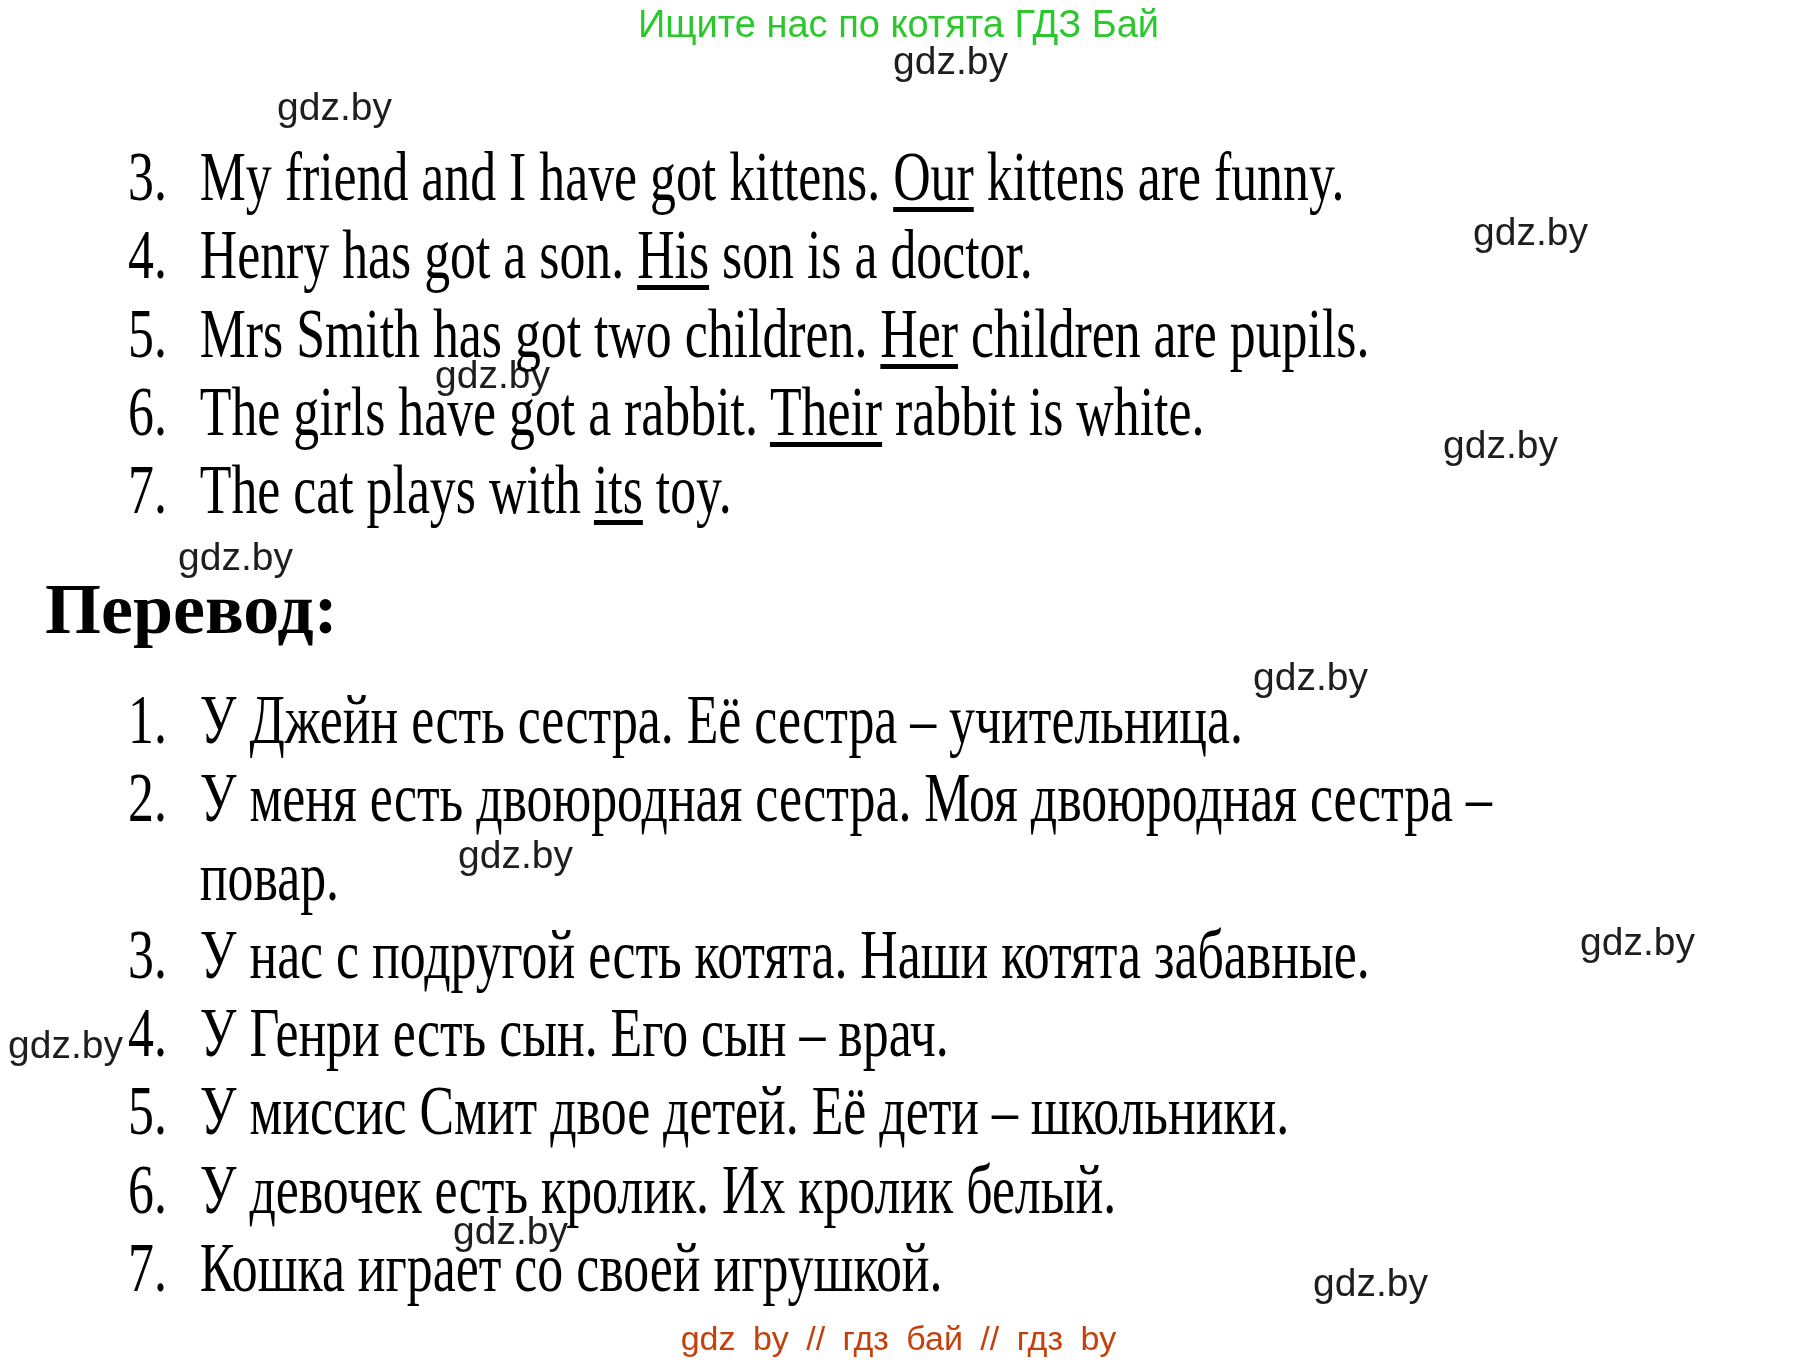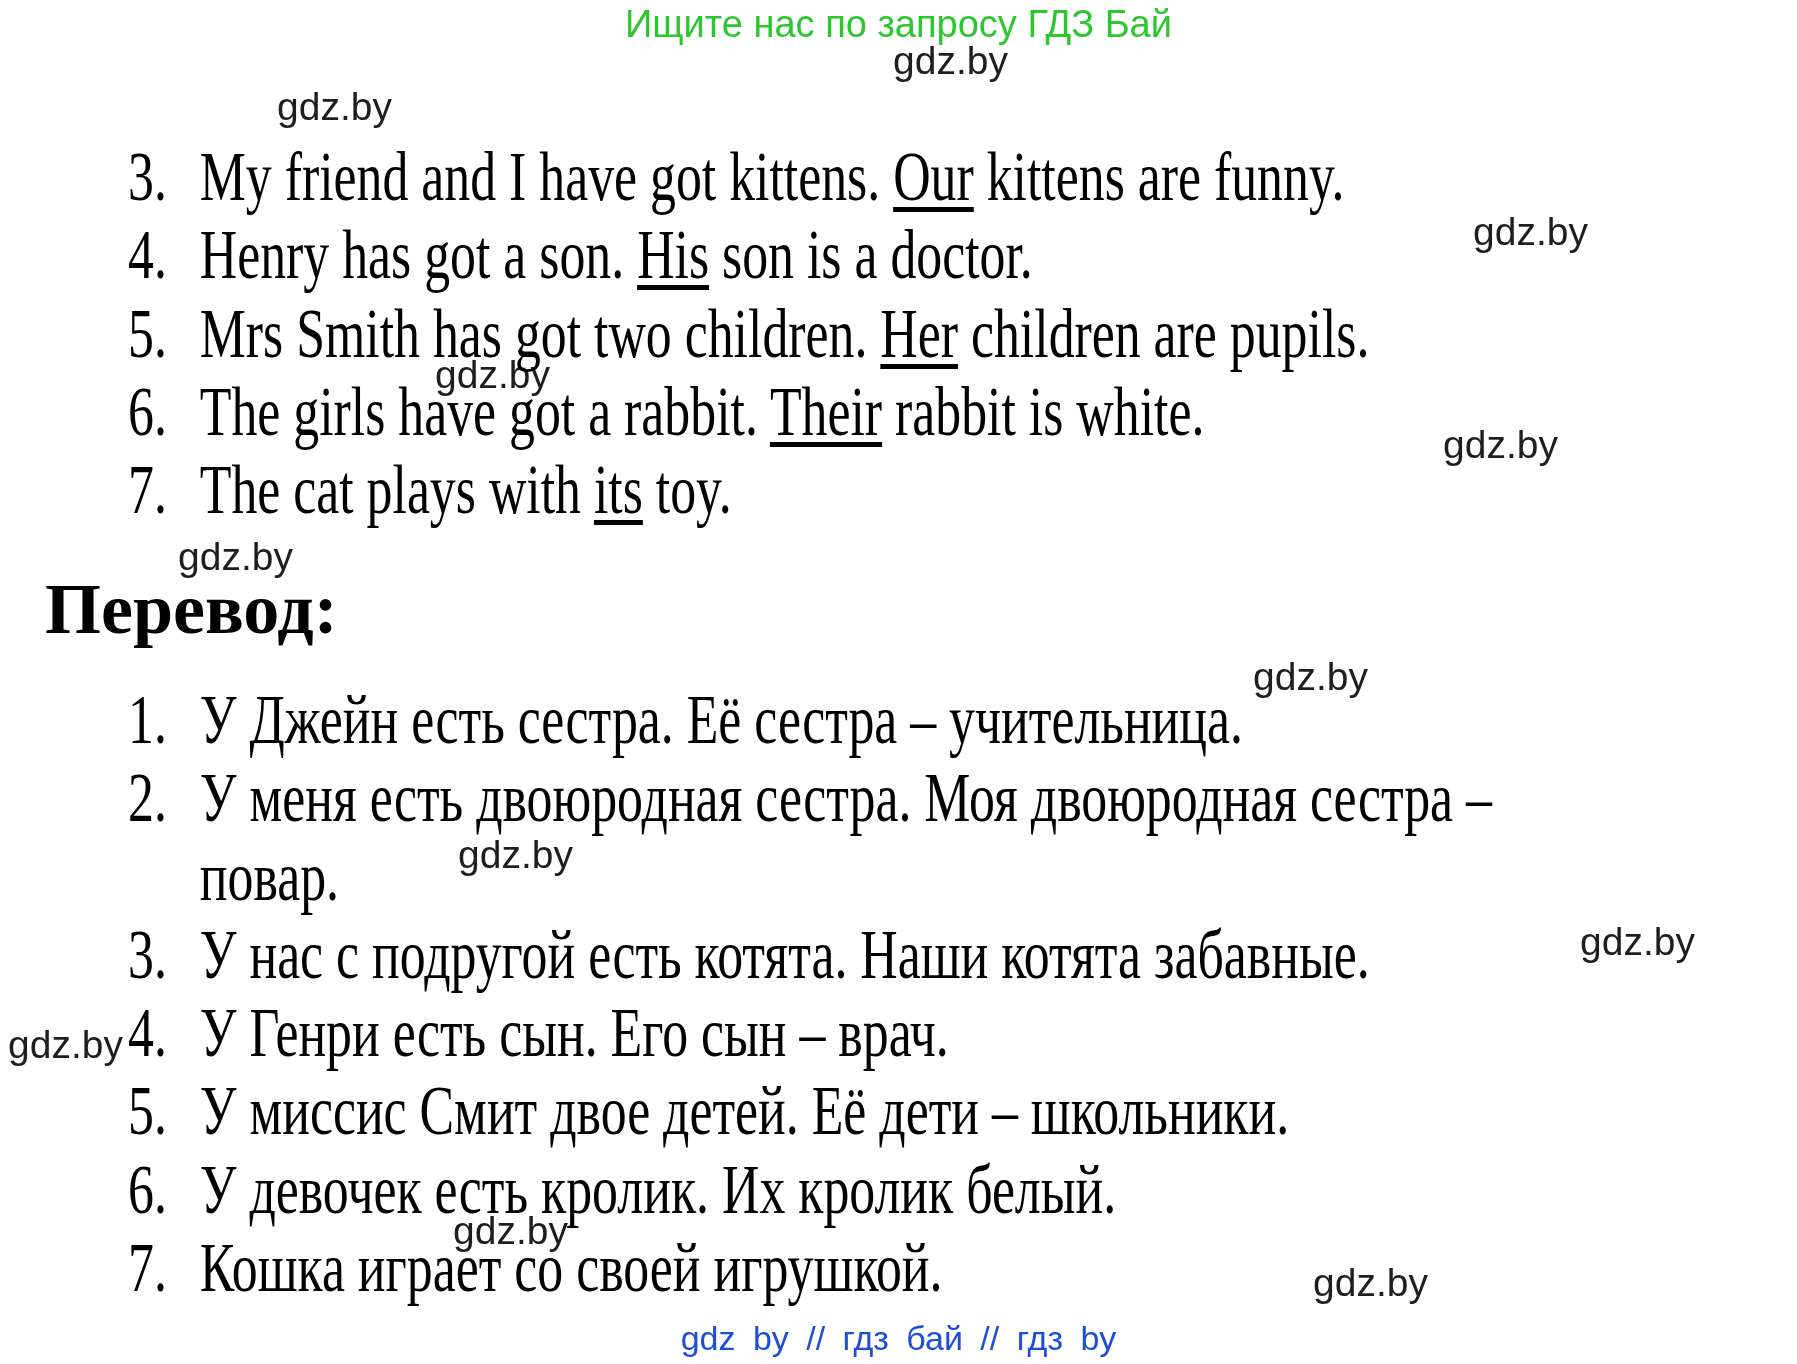--- a/index.html
+++ b/index.html
@@ -38,21 +38,21 @@
   }
   .footer{
     left:0;right:0;top:1318px;text-align:center;
     font-family:"Liberation Sans", sans-serif;
     font-size:34px;line-height:40px;word-spacing:8px;
   }
 </style>
 </head>
 <body>
 
-<div class="abs promo" style="color: rgb(44, 199, 44);">Ищите нас по запросу ГДЗ Бай</div>
+<div class="abs promo" style="color: rgb(44, 199, 44);">Ищите нас по котята ГДЗ Бай</div>
 
 <div>
     <span class="abs wm" style="left: 893px; top: 44px; color: rgb(30, 30, 30);">gdz.by</span>
     <span class="abs wm" style="left: 277px; top: 90px; color: rgb(30, 30, 30);">gdz.by</span>
     <span class="abs wm" style="left: 1473px; top: 215px; color: rgb(30, 30, 30);">gdz.by</span>
     <span class="abs wm" style="left: 435px; top: 358px; color: rgb(30, 30, 30);">gdz.by</span>
     <span class="abs wm" style="left: 1443px; top: 428px; color: rgb(30, 30, 30);">gdz.by</span>
     <span class="abs wm" style="left: 178px; top: 540px; color: rgb(30, 30, 30);">gdz.by</span>
     <span class="abs wm" style="left: 1253px; top: 660px; color: rgb(30, 30, 30);">gdz.by</span>
     <span class="abs wm" style="left: 458px; top: 838px; color: rgb(30, 30, 30);">gdz.by</span>
@@ -111,13 +111,13 @@
     <div class="line">
       <span class="num">6.</span>
       <span>У девочек есть кролик. Их кролик белый.</span>
     </div>
     <div class="line">
       <span class="num">7.</span>
       <span>Кошка играет со своей игрушкой.</span>
     </div>
   </div>
 
-<div class="abs footer" style="color: #1d4ed8;">gdz by // гдз бай // гдз by</div>
+<div class="abs footer" style="color: #c2410c;">gdz by // гдз бай // гдз by</div>
 
 </body></html>

